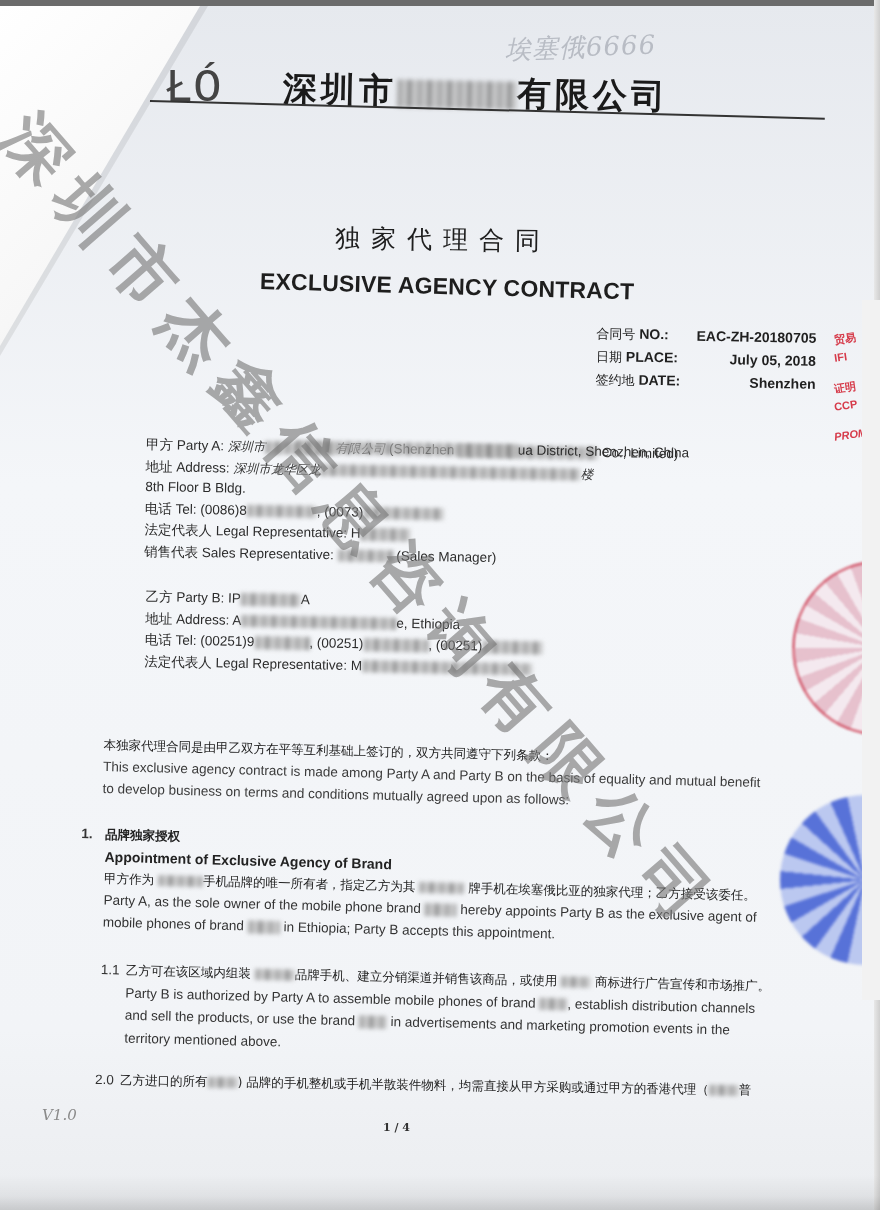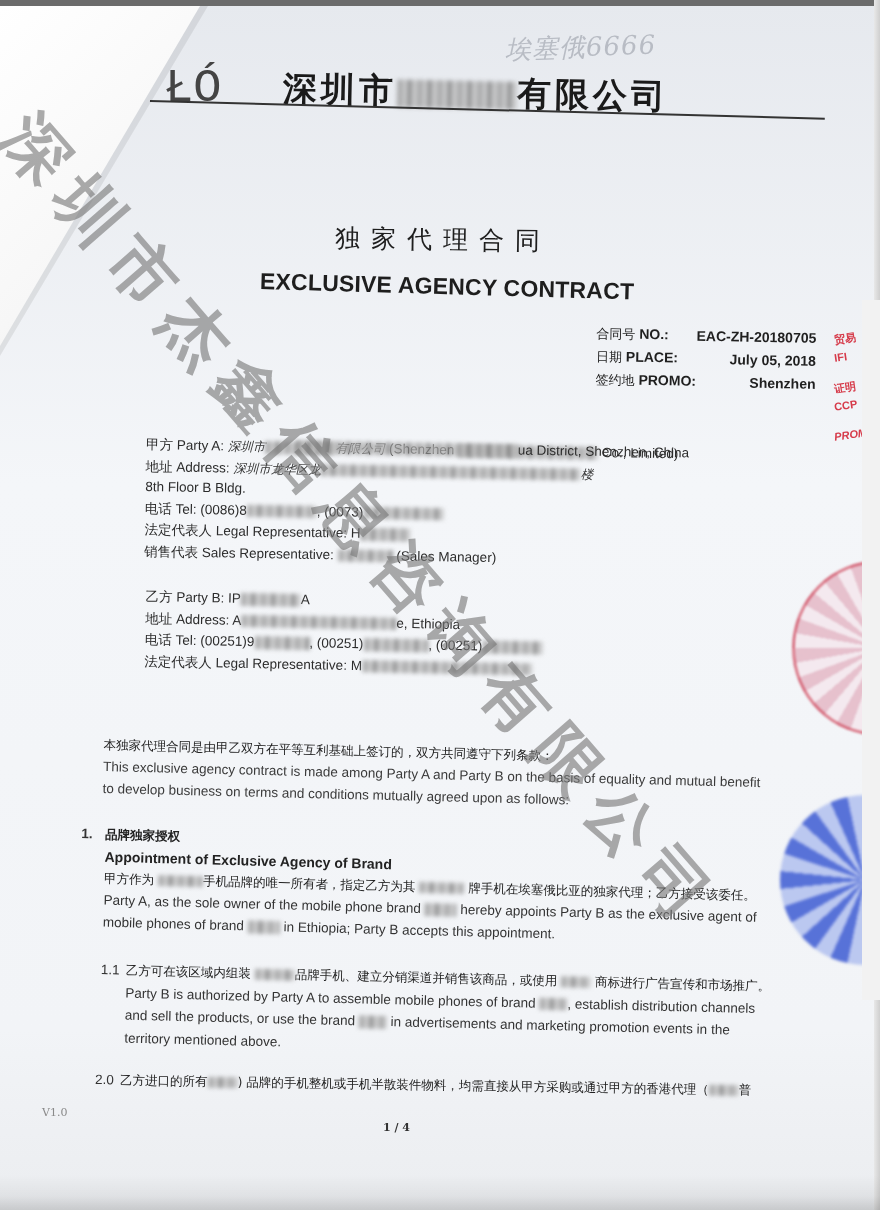--- a/index.html
+++ b/index.html
@@ -82,21 +82,21 @@
   .section .cn { font-size: 12.5px; font-family: "DejaVu Sans", sans-serif; color: #222; }
 
   .clause { position: absolute; font-size: 13.5px; color: #333; transform-origin: left center; }
   .clause .num { position: absolute; left: 0; top: 0; }
   .clause .body { margin-left: 25px; }
   .clause .line { height: 22.5px; white-space: nowrap; }
   .clause .cn { font-size: 12.5px; font-family: "DejaVu Sans", sans-serif; color: #222; }
   .c11 { left: 100px; top: 962px; transform: rotate(1.4deg); }
   .c12 { left: 95px; top: 1072px; transform: rotate(0.9deg); }
 
-  .version { position: absolute; left: 42px; top: 1106px; font-size: 11px; color: #8a8a8a; font-family: "DejaVu Serif", serif; }
+  .version { position: absolute; left: 42px; top: 1106px; font-size: 15px; color: #8a8a8a; font-family: "DejaVu Serif", serif; font-style: italic; }
   .pagenum { position: absolute; left: 383px; top: 1121px; font-size: 11px; color: #333; font-family: "DejaVu Serif", serif; font-weight: bold; }
 
   
   .watermark {
     position: absolute; left: 48px; top: 95px; width: 1100px; transform: rotate(49deg); transform-origin: left top;
     font-size: 66px; color: rgba(120,120,120,0.62); letter-spacing: 15px; font-family: "DejaVu Serif", serif;
     pointer-events: none; white-space: nowrap; font-weight: bold;
   }
 
   
@@ -137,21 +137,21 @@
   <div class="meta">
     <div class="meta-row">
       <span class="k"><span class="cn">合同号</span> <span>NO.:</span></span>
       <span>EAC-ZH-20180705</span>
     </div>
     <div class="meta-row">
       <span class="k"><span class="cn">日期</span> <span>PLACE:</span></span>
       <span>July 05, 2018</span>
     </div>
     <div class="meta-row">
-      <span class="k"><span class="cn">签约地</span> <span>PROMO:</span></span>
+      <span class="k"><span class="cn">签约地</span> <span>DATE:</span></span>
       <span>Shenzhen</span>
     </div>
   </div>
 
   <div class="party partyA">
     <div class="line">
       <span>甲方 Party A:</span> <span class="cn">深圳市</span><span class="blur-box" style="width:70px;"></span><span class="cn">有限公司</span> <span>(Shenzhen</span> <span class="blur-box" style="width:140px;"></span> <span>Co., Limited)</span>
     </div>
     <div class="line">
       <span>地址 Address:</span> <span class="cn">深圳市龙华区龙</span><span class="blur-box" style="width:260px;"></span><span class="cn">楼</span>

